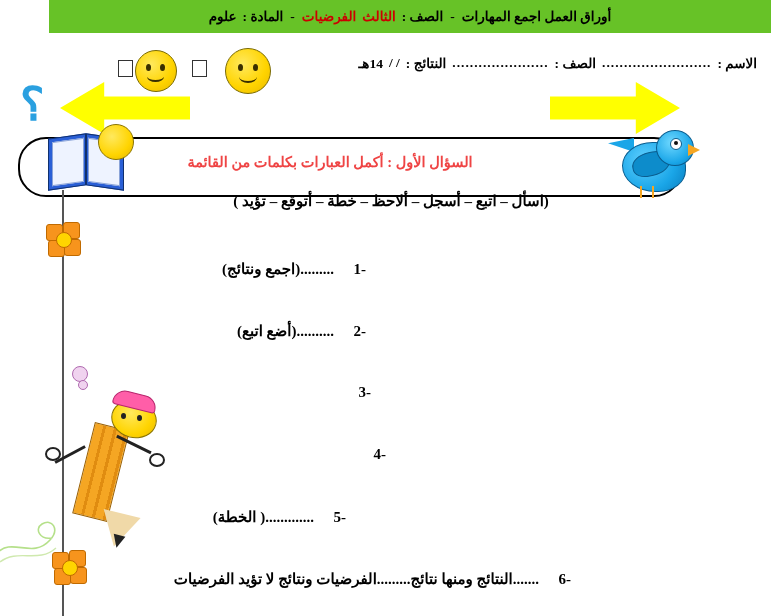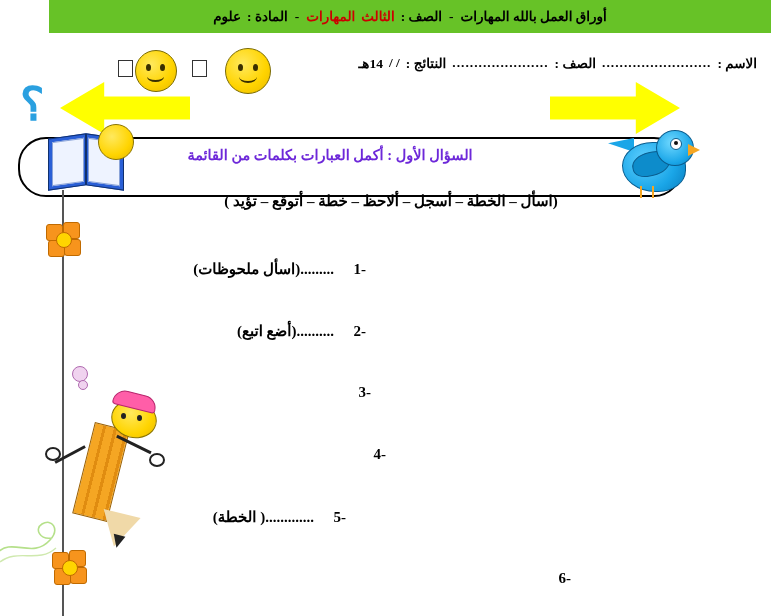--- a/index.html
+++ b/index.html
@@ -65,23 +65,23 @@
     display:flex;align-items:center;justify-content:center;
     font-size:16.5px;font-weight:bold;color:#1a1a8c;direction:rtl;white-space:nowrap;
   }
 
   
   .q1box{
     position:absolute;left:18px;top:137px;width:660px;height:56px;
     border:2px solid #000;border-radius:28px;background:transparent;
   }
   .q1text{
-    position:absolute;left:0;top:142px;width:660px;height:26px;
+    position:absolute;left:0;top:149px;width:660px;height:26px;
     display:flex;align-items:center;justify-content:center;direction:rtl;
-    font-size:14.5px;font-weight:bold;color:#6d28d9;white-space:nowrap;
+    font-size:14.5px;font-weight:bold;color:#ef4444;white-space:nowrap;
   }
 
   
   .vline{position:absolute;left:62px;top:190px;width:2px;height:426px;background:#555;}
 
   
   .wordbank{
     position:absolute;right:120px;top:192px;width:520px;
     direction:rtl;text-align:center;
     font-size:15px;font-weight:bold;color:#000;white-space:nowrap;
@@ -178,25 +178,25 @@
   
   .swirl{position:absolute;left:-6px;top:496px;width:80px;height:70px;}
   .swirl svg{display:block;}
 </style>
 </head>
 <body>
 
 <div class="sheet">
 
   <div class="banner">
-    <span class="seg">أوراق العمل بالله المهارات</span>
+    <span class="seg">أوراق العمل اجمع المهارات</span>
     <span class="sep">-</span>
     <span class="seg">الصف :</span>
     <span class="seg red">الثالث</span>
-    <span class="seg red">المهارات</span>
+    <span class="seg red">الفرضيات</span>
     <span class="sep">-</span>
     <span class="seg">المادة :</span>
     <span class="seg">علوم</span>
   </div>
 
   <div class="left-strip"></div>
 
   <div class="idline">
     <span>الاسم : </span>
     <span class="dots">.........................</span>
@@ -246,43 +246,44 @@
     <div class="bird-head"></div>
     <div class="bird-eye"></div>
       <div class="bird-pupil"></div>
     <div class="bird-beak"></div>
     <div class="bird-leg l1"></div>
       <div class="bird-leg l2"></div>
   </div>
 
   <div class="vline"></div>
 
-  <div class="wordbank">(اسأل – الخطة – أسجل – ألاحظ – خطة – أتوقع – تؤيد )</div>
+  <div class="wordbank">(اسأل – اتبع – أسجل – ألاحظ – خطة – أتوقع – تؤيد )</div>
 
   <div class="items">
     <div class="item i1">
       <span class="num">-1</span>
-      <span class="txt">.........(اسأل ملحوظات)</span>
+      <span class="txt">.........(اجمع ونتائج)</span>
     </div>
     <div class="item i2">
       <span class="num">-2</span>
       <span class="txt">..........(أضع اتبع)</span>
     </div>
     <div class="item i3">
       <span class="num">-3</span>
     </div>
     <div class="item i4">
       <span class="num">-4</span>
     </div>
     <div class="item i5">
       <span class="num">-5</span>
       <span class="txt">.............( الخطة)</span>
     </div>
     <div class="item i6">
       <span class="num">-6</span>
+      <span class="txt">.......النتائج ومنها نتائج.........الفرضيات ونتائج لا تؤيد الفرضيات</span>
     </div>
   </div>
 
   <div class="flower f1">
     <span class="petal" style="left:0;top:2px;"></span>
     <span class="petal" style="left:17px;top:0;"></span>
     <span class="petal" style="left:2px;top:18px;"></span>
     <span class="petal" style="left:18px;top:17px;"></span>
     <span class="c"></span>
   </div>

